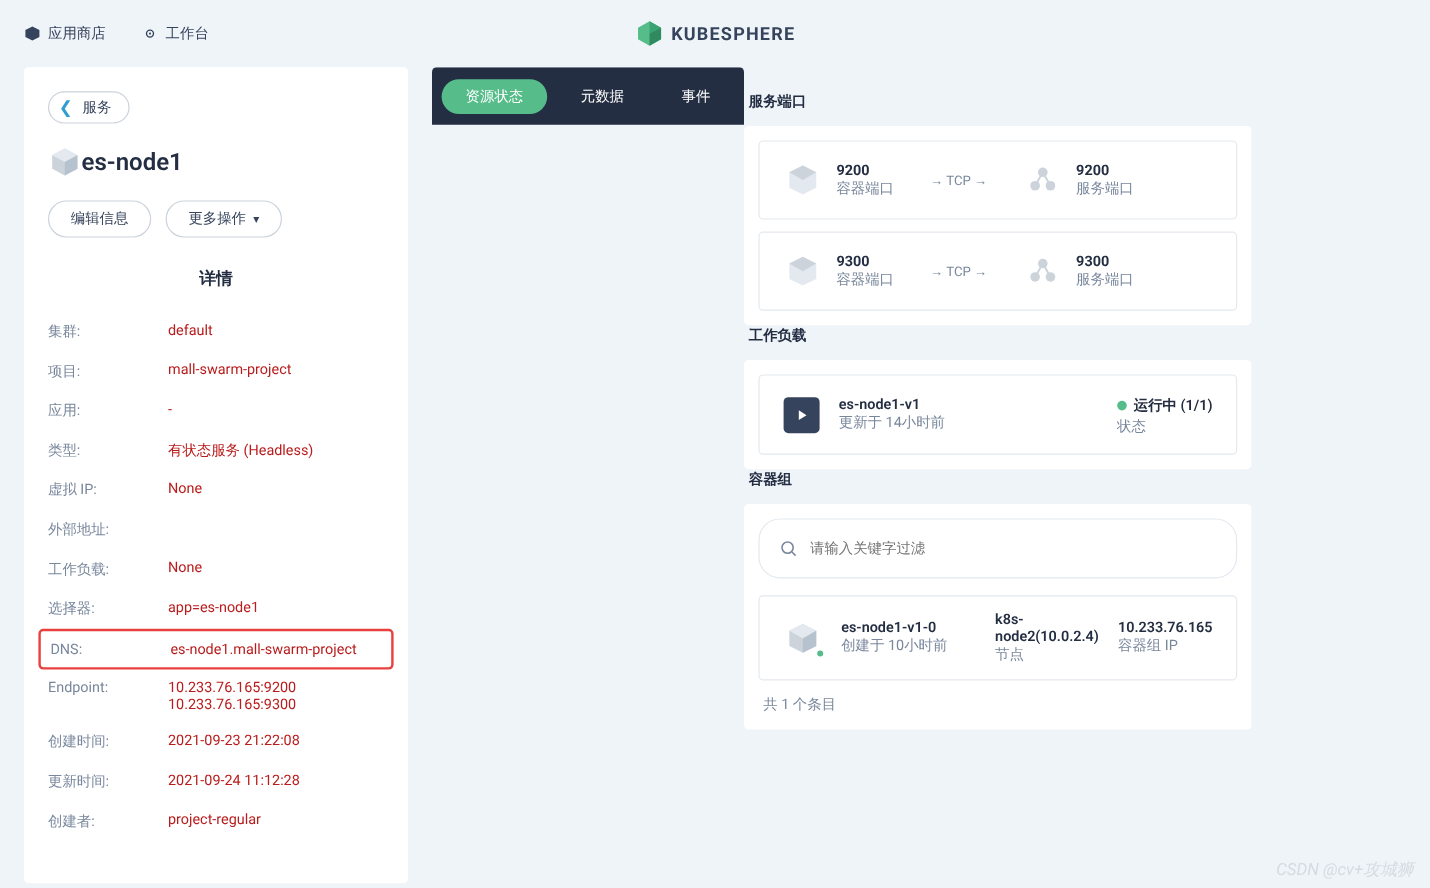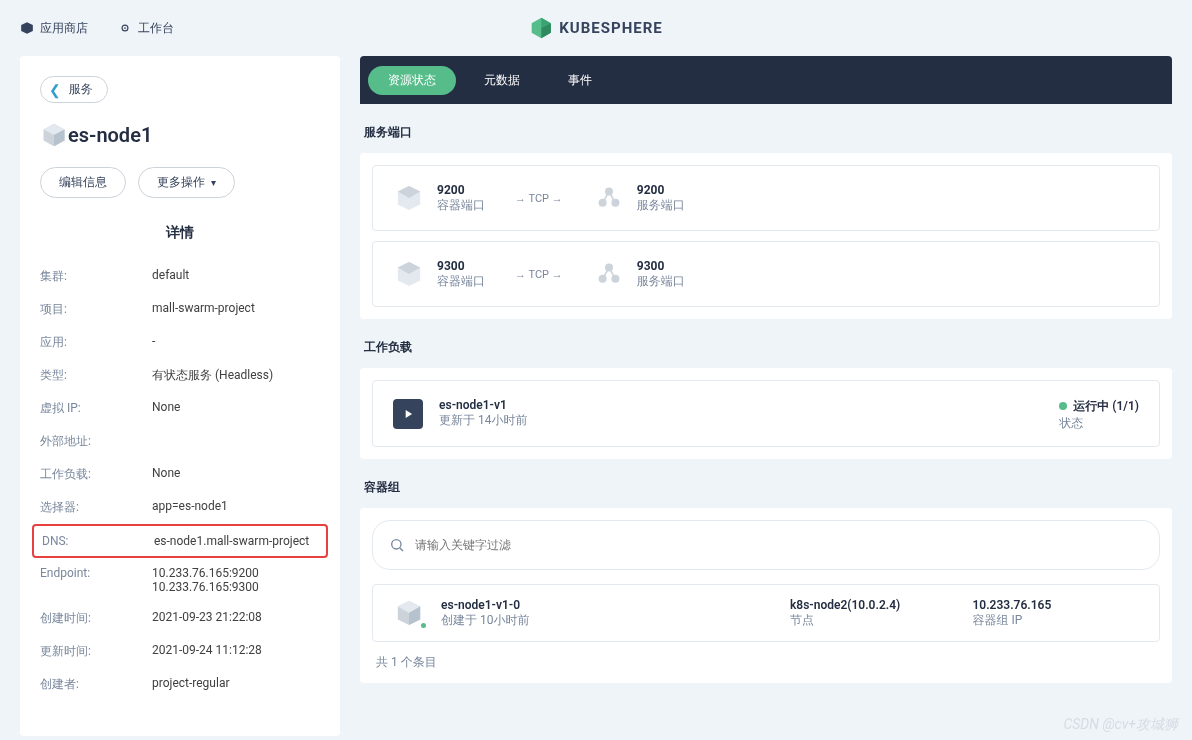--- a/index.html
+++ b/index.html
@@ -16,29 +16,29 @@
 .back-nav { display: inline-flex; align-items: center; gap: 8px; border: 1px solid #ccd3db; border-radius: 16px; padding: 4px 14px 4px 8px; font-size: 12px; color: #36435c; cursor: pointer; margin-bottom: 18px; }
 .chev-left { color:#329dce; font-size:14px; line-height:1; }
 .page-title-row { display: flex; align-items: center; margin-bottom: 18px; }
 .service-icon { width: 28px; height: 28px; color:#79879c; }
 .page-title { font-size: 20px; font-weight: 600; color:#242e42; }
 .btn-row { display: flex; gap: 12px; margin-bottom: 26px; }
 .btn { border: 1px solid #ccd3db; background: #fff; border-radius: 18px; padding: 6px 18px; font-size: 12px; color: #36435c; display:inline-flex; align-items:center; gap:6px; cursor: pointer; }
 .section-title { font-size: 14px; font-weight: 600; margin-bottom: 18px; color:#242e42;text-align:center; }
 .detail-row { display: flex; font-size: 12px; color: #79879c; padding: 8px 0; }
 .detail-label { width: 100px; flex-shrink:0; }
-.detail-value { color: #404040; margin-left: 12px; }
+.detail-value { color: #b91c1c; }
 .dns-row { border: 2px solid #e8403f; border-radius: 4px; margin: 0 -8px; padding: 8px; }
-.main { flex: 1; display:flex; flex-direction:column; overflow:hidden;}
+.main { flex: 1; display:flex; flex-direction:row; overflow:hidden;}
 .tabs-bar { background: #242e42; border-radius: 4px 4px 0 0; display: flex; align-items: center; height: 48px; padding: 0 8px; gap: 8px; }
 .tab { padding: 6px 20px; font-size: 12px; color: #fff; border-radius: 16px; cursor: pointer; }
 .tab.active { background: #55bc8a; }
 .panel { padding: 20px 0 0; overflow:auto;}
 .panel-label { font-size: 12px; color: #242e42; font-weight:600; margin-bottom: 12px; padding-left:4px;}
-.card { background: #fff; border-radius: 4px; padding: 12px; margin-bottom: 20px; }
+.card { background: #fff; border-radius: 4px; padding: 12px; }
 .port-row { display: flex; align-items: center; border: 1px solid #e3e9ef; border-radius: 4px; padding: 16px 20px; margin-bottom: 10px; gap: 30px;}
 .port-row:last-child{margin-bottom:0;}
 .port-col { display: flex; align-items: center; gap: 12px; }
 .port-text .num { font-size: 12px; font-weight: 700; color: #242e42; }
 .port-text .lab { font-size: 12px; color: #79879c; }
 .arrow-tcp { font-size: 11px; color: #79879c; }
 .hex-icon { width: 32px; height: 32px; flex-shrink:0; }
 .workload-row { display: flex; align-items: center; border: 1px solid #e3e9ef; border-radius: 4px; padding: 14px 20px; gap: 16px;}
 .play-icon { width: 30px; height: 30px; background: #36435c; border-radius: 4px; display:flex; align-items:center; justify-content:center; color:#fff; flex-shrink:0;}
 .play-icon svg{width:14px;height:14px;fill:#fff;}

